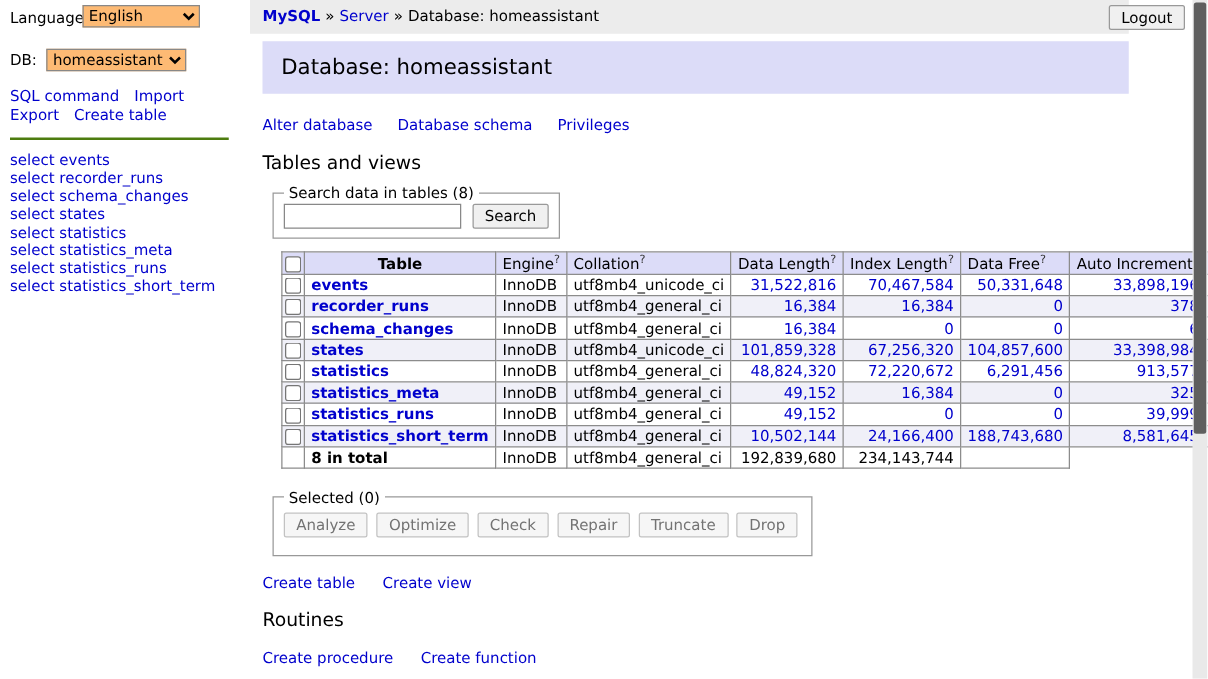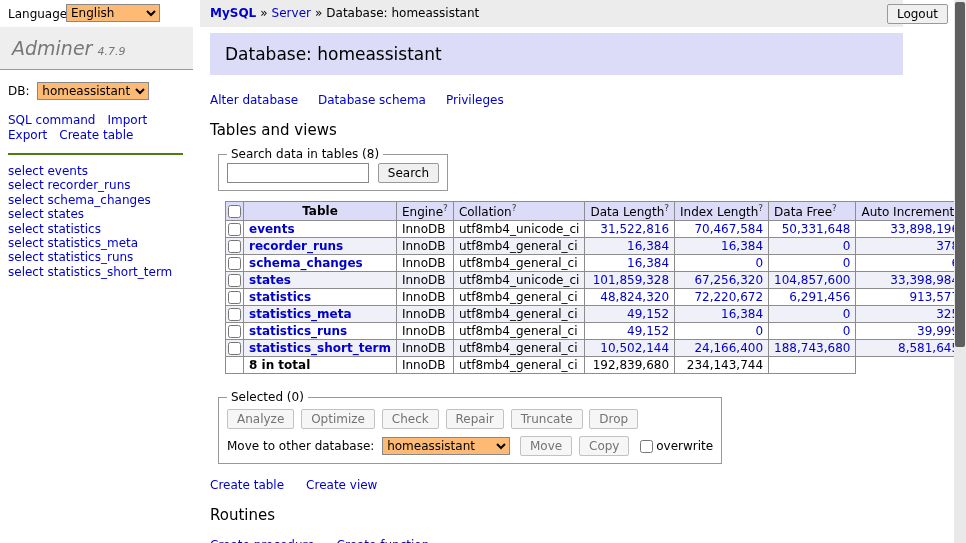--- a/index.html
+++ b/index.html
@@ -116,23 +116,20 @@
   </select>
 </div>
 
 <div class="breadcrumb">
   <a class="root">MySQL</a><span class="sep">»</span><a>Server</a><span class="sep">»</span><span>Database: homeassistant</span>
 </div>
 
 <button class="logout-btn">Logout</button>
 
 <div class="sidebar">
-  <div class="app-header">
-    <span class="app-name">Adminer</span><span class="app-version">4.7.9</span>
-  </div>
   <div class="sidebar-content">
     <div class="db-row">
       <span>DB:</span>
       <select>
         <option>homeassistant</option>
       </select>
     </div>
     <div class="side-actions">
       <a>SQL command</a><a>Import</a><br>
       <a>Export</a><a>Create table</a>
@@ -295,29 +292,20 @@
   <fieldset class="selected-box">
     <legend>Selected (0)</legend>
     <div class="btn-row">
       <button disabled="">Analyze</button>
       <button disabled="">Optimize</button>
       <button disabled="">Check</button>
       <button disabled="">Repair</button>
       <button disabled="">Truncate</button>
       <button disabled="">Drop</button>
     </div>
-    <div class="move-row">
-      <span>Move to other database:</span>
-      <select>
-        <option>homeassistant</option>
-      </select>
-      <button disabled="">Move</button>
-      <button disabled="">Copy</button>
-      <label><input type="checkbox" style=""><span>overwrite</span></label>
-    </div>
   </fieldset>
 
   <p class="bottom-links">
     <a>Create table</a><a>Create view</a>
   </p>
 
   <h3>Routines</h3>
   <p class="bottom-links">
     <a>Create procedure</a><a>Create function</a>
   </p>

